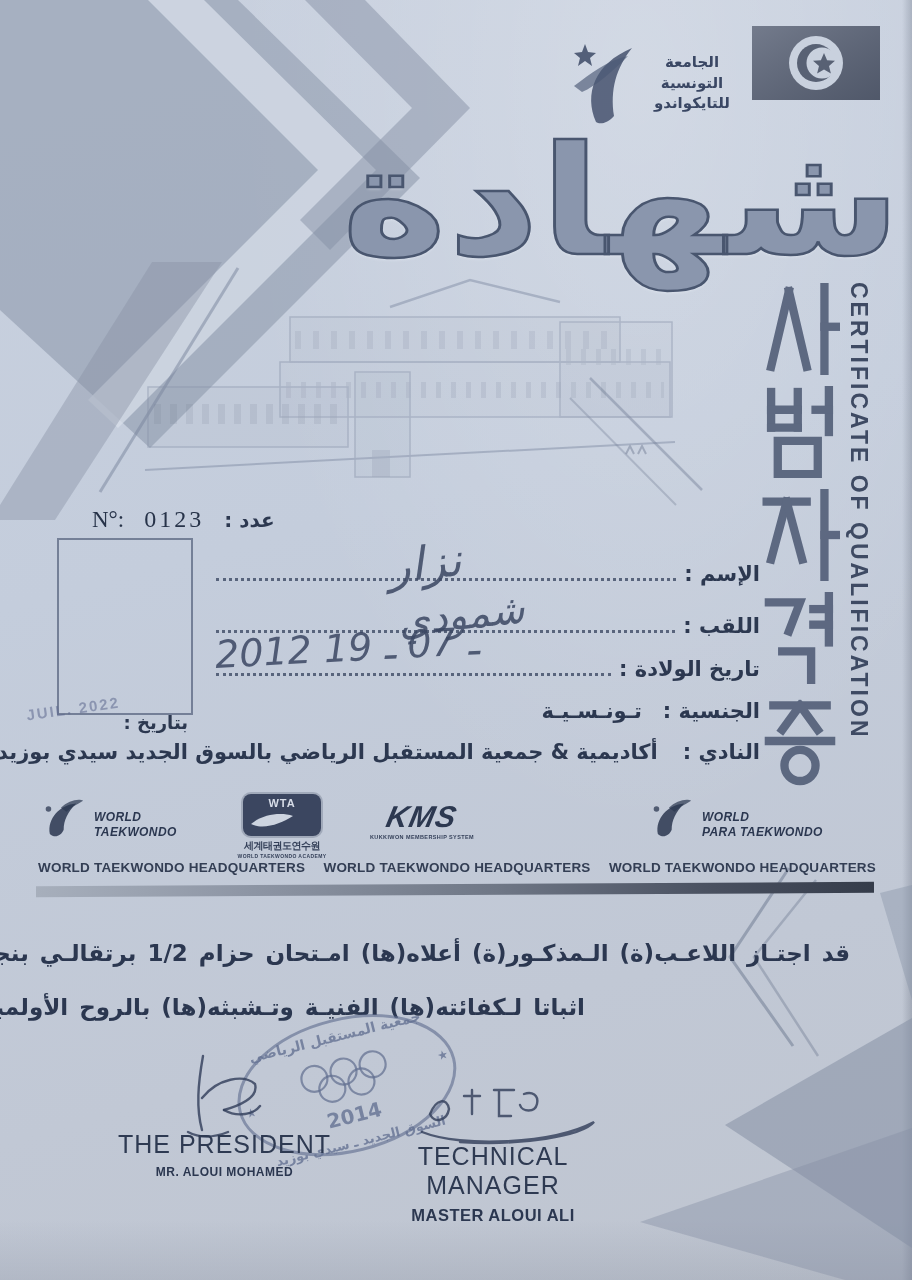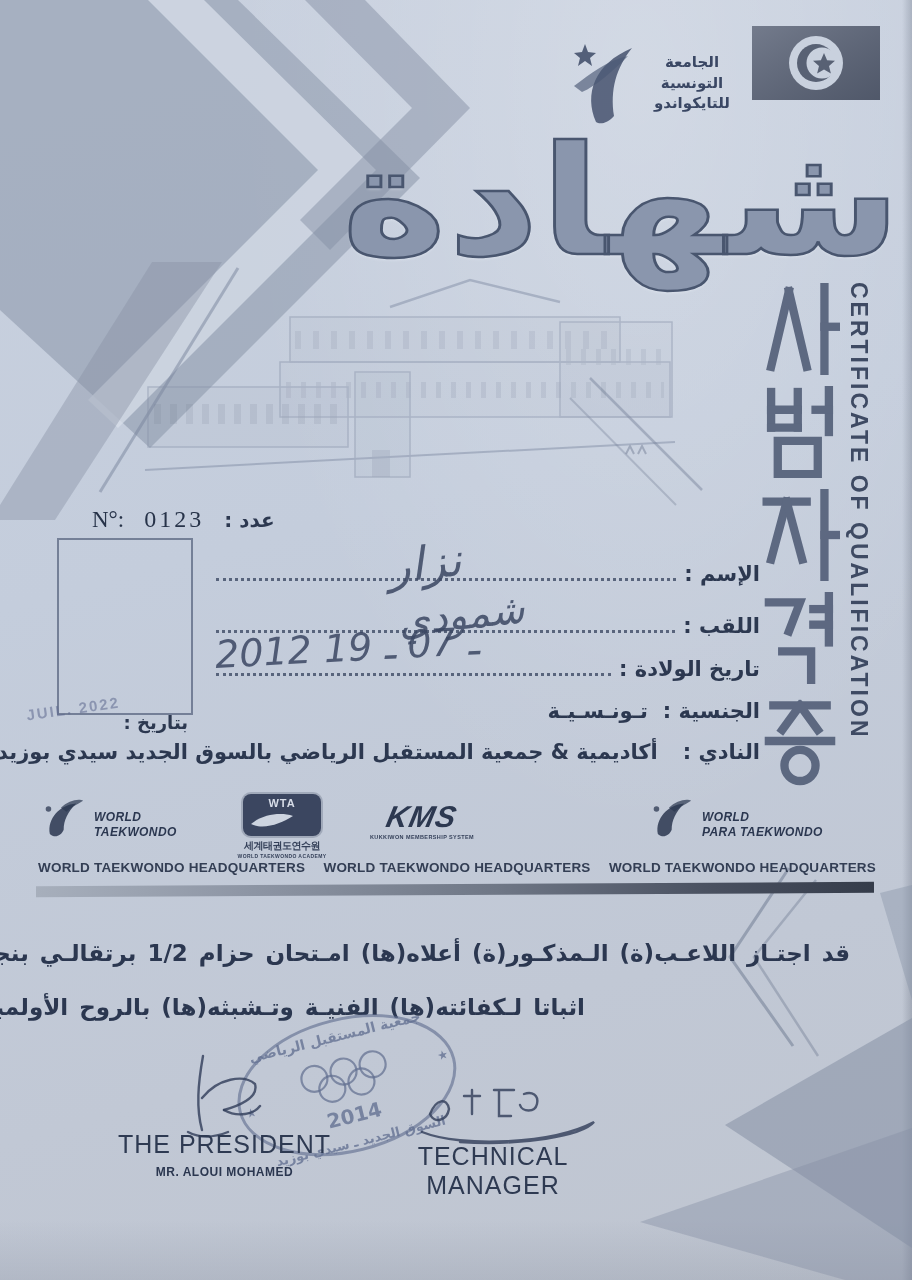--- a/index.html
+++ b/index.html
@@ -188,21 +188,21 @@
     <span class="flabel">الإسم :</span>
     <span class="dots"></span>
   </div>
   <div class="abs frow" style="left:212px;right:152px;top:657px;">
     <span class="flabel">تاريخ الولادة :</span>
     <span class="dots"></span>
   </div>
 
   <div class="abs frow" style="right:152px;top:699px;">
     <span class="flabel">الجنسية :</span>
-    <span class="flabel" style="margin-right:15px;text-align:right;">تـونـسـيـة</span>
+    <span class="flabel" style="margin-right:21px;text-align:right;">تـونـسـيـة</span>
   </div>
 
   <div class="abs frow" style="left:30px;top:712px;width:158px;flex-direction:column;">
     <span class="flabel" style="font-size:18px;">بتاريخ :</span>
     <span class="dots"></span>
   </div>
   <div class="abs stamp-date">JUIL. 2022</div>
 
   <div class="abs frow" style="right:152px;top:740px;">
     <span class="flabel">النادي :</span>
@@ -293,15 +293,16 @@
 
   <svg class="abs" style="left:402px;top:1082px;" width="210" height="70" viewBox="0 0 210 70">
     <path class="sigpath" d="M62,14 h16 M70,8 v24"></path>
     <path class="sigpath" d="M92,8 h20 M97,8 v26 h12"></path>
     <path class="sigpath" d="M122,12 c8,-3 15,1 13,10 c-2,9 -15,8 -17,1"></path>
     <path class="sigpath" d="M28,32 C34,17 45,15 47,27 C45,39 32,42 28,32"></path>
     <path class="sigpath" d="M20,50 C60,66 150,62 192,40 C180,54 120,64 58,60"></path>
   </svg>
   <div class="abs sig-block" style="left:358px;top:1142px;width:270px;">
     <div class="sig-title">TECHNICAL MANAGER</div>
+    <div class="sig-name" style="font-size:16.5px;">MASTER ALOUI ALI</div>
   </div>
 
 </div>
 
 </body></html>

